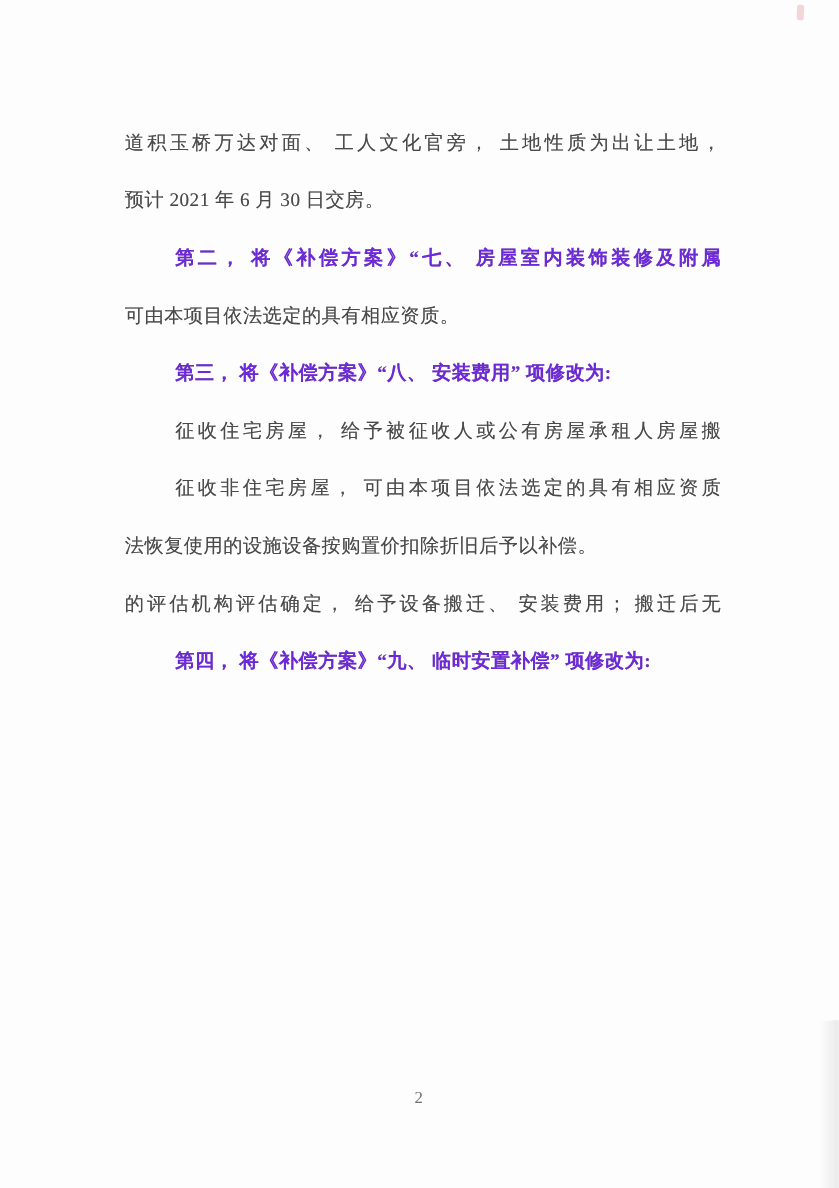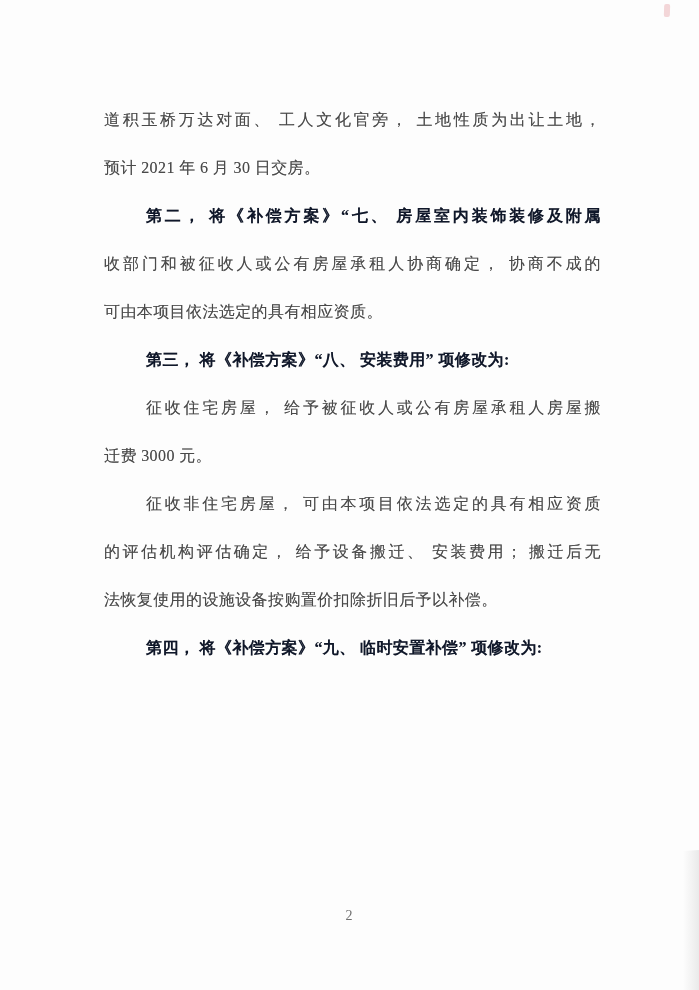--- a/index.html
+++ b/index.html
@@ -36,21 +36,21 @@
   .line.fill {
     white-space: normal;
     text-align: justify;
     text-align-last: justify;
   }
   .line.indent {
     padding-left: 42px;
   }
   .line .b {
     font-weight: 700;
-    color: #0f172a;
+    color: #6d28d9;
   }
   .line .r {
     font-weight: 400;
   }
   .page-number {
     position: absolute;
     top: 908px;
     left: 104px;
     width: 490px;
     text-align: center;
@@ -83,28 +83,26 @@
 <body>
 
 <div class="page">
 
   <span class="scan-mark" style="background: rgb(243, 214, 216);"></span>
 
   <div class="text-block">
       <div class="line fill"><span class="r">道积玉桥万达对面、 工人文化官旁， 土地性质为出让土地，</span></div>
       <div class="line"><span class="r">预计 2021 年 6 月 30 日交房。</span></div>
       <div class="line indent fill"><span class="b">第二， 将《补偿方案》“七、 房屋室内装饰装修及附属</span></div>
-      <div class="line fill"><span class="r">收部门和被征收人或公有房屋承租人协商确定， 协商不成的</span></div>
       <div class="line"><span class="r">可由本项目依法选定的具有相应资质。</span></div>
       <div class="line indent"><span class="b">第三， 将《补偿方案》“八、 安装费用” 项修改为:</span></div>
       <div class="line indent fill"><span class="r">征收住宅房屋， 给予被征收人或公有房屋承租人房屋搬</span></div>
-      <div class="line"><span class="r">迁费 3000 元。</span></div>
       <div class="line indent fill"><span class="r">征收非住宅房屋， 可由本项目依法选定的具有相应资质</span></div>
+      <div class="line"><span class="r">法恢复使用的设施设备按购置价扣除折旧后予以补偿。</span></div>
       <div class="line fill"><span class="r">的评估机构评估确定， 给予设备搬迁、 安装费用； 搬迁后无</span></div>
-      <div class="line"><span class="r">法恢复使用的设施设备按购置价扣除折旧后予以补偿。</span></div>
       <div class="line indent"><span class="b">第四， 将《补偿方案》“九、 临时安置补偿” 项修改为:</span></div>
     </div>
 
   <div class="page-number">2</div>
 
   <div class="edge-shadow"></div>
 
 </div>
 
 </body></html>

